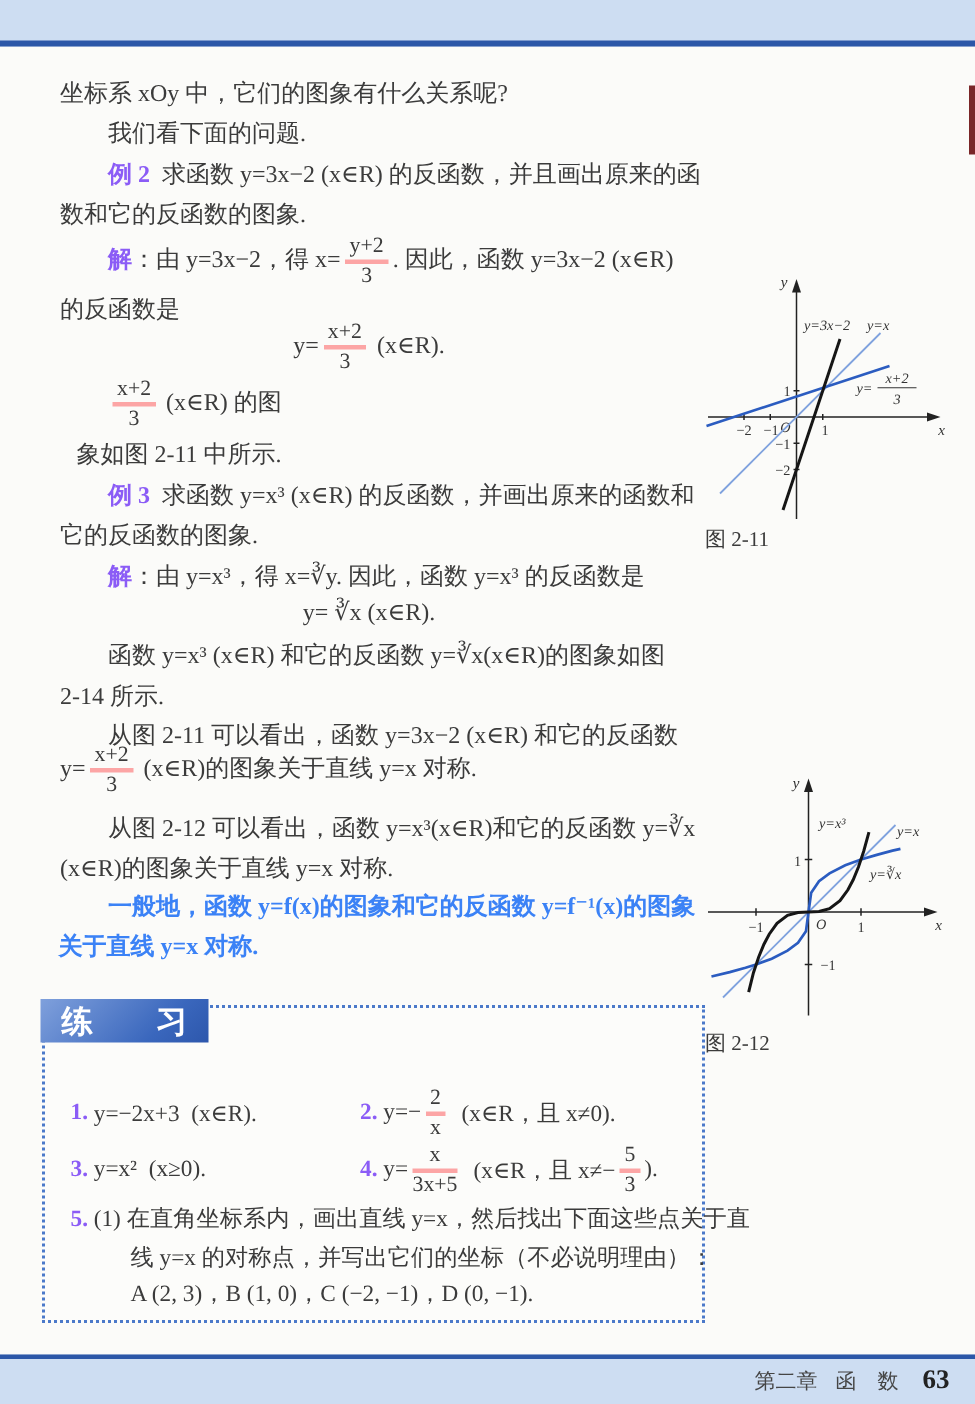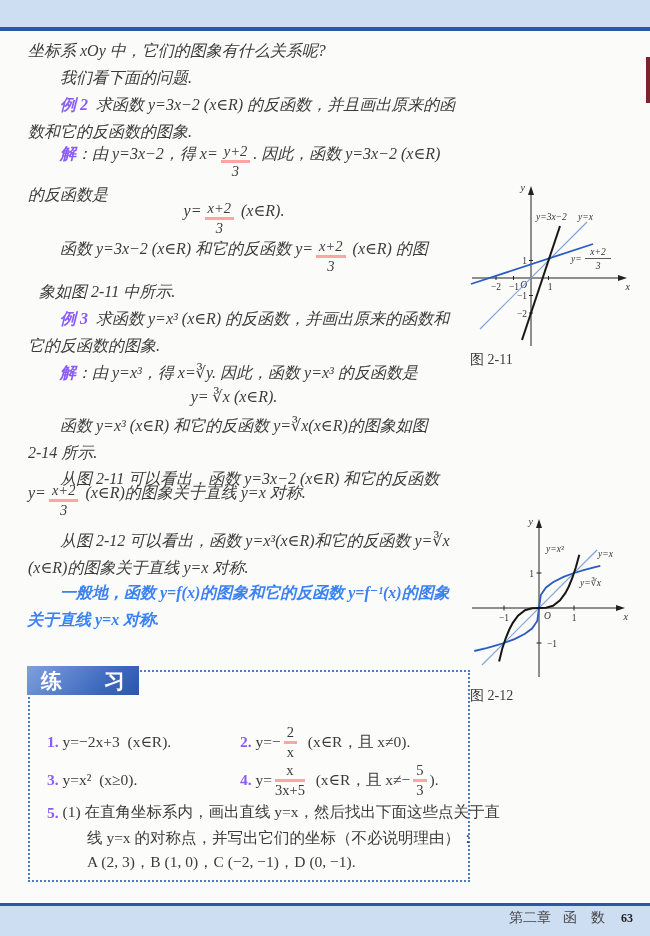--- a/index.html
+++ b/index.html
@@ -3,59 +3,59 @@
 <meta charset="utf-8">
 <style>
   html,body{margin:0;padding:0;}
   body{width:650px;height:936px;position:relative;background:#fbfbf9;
        font-family:"Liberation Serif","DejaVu Serif",serif;color:#3b3b3b;overflow:hidden;}
   .band-top{position:absolute;left:0;top:0;width:650px;height:27px;
             background:#cdddf2;border-bottom:4px solid #2c57a8;}
   .band-bottom{position:absolute;left:0;top:903px;width:650px;height:33px;box-sizing:border-box;
             background:#cdddf2;border-top:3px solid #2c57a8;}
   .edge-tab{position:absolute;right:0;top:57px;width:4px;height:46px;background:#7a2628;}
-  .ln{position:absolute;font-size:16px;line-height:1.35;white-space:pre;display:flex;margin:0;font-style:italic;}
+  .ln{position:absolute;font-size:16px;line-height:1.35;white-space:pre;display:flex;align-items:center;margin:12px;}
   .ctr{justify-content:center;}
   .blue{color:#8b5cf6;font-weight:bold;}
   .bold{font-weight:bold;color:#3b82f6;}
   .frac{display:inline-block;vertical-align:middle;text-align:center;font-size:14.5px;line-height:1.15;margin:0 3px;}
   .fnum{display:block;border-bottom:3px solid #fca5a5;padding:0 3px;}
   .fden{display:block;}
   .fig{position:absolute;}
   .fig-caption{position:absolute;width:180px;text-align:left;font-size:14px;color:#3b3b3b;}
   svg text{font-family:"Liberation Serif","DejaVu Serif",serif;fill:#333;}
   .practice{position:absolute;left:28px;top:670px;width:438px;height:208px;
             border:2px dotted #4b79c9;background:#fcfcfa;}
   .practice-label{position:absolute;left:-3px;top:-6px;width:112px;height:29px;
             background:linear-gradient(135deg,#7fa0dc 0%,#3a67bd 70%,#2d57ac 100%);
             color:#fff;font-weight:bold;font-size:21px;display:flex;align-items:center;justify-content:center;
             white-space:pre;}
   .pln{position:absolute;font-size:15.5px;white-space:pre;display:flex;align-items:center;margin:0;}
   .footer-text{position:absolute;top:909px;left:0;width:633px;text-align:right;font-size:14px;color:#454545;white-space:pre;}
   .footer-text .sec{margin-left:12px;}
-  .footer-text .pnum{margin-left:16px;font-weight:bold;font-size:12px;color:#222;}
+  .footer-text .pnum{margin-left:16px;font-weight:bold;font-size:18px;color:#222;}
 </style>
 </head>
 <body>
 
 <div class="band-top"></div>
 <div class="edge-tab"></div>
 
 <p class="ln" style="left:28px;top:40px"><span>坐标系 xOy 中，它们的图象有什么关系呢?</span></p>
 <p class="ln" style="left:60px;top:67px"><span>我们看下面的问题.</span></p>
 
 <p class="ln" style="left:60px;top:94px"><span class="blue">例 2</span><span>  求函数 y=3x−2 (x∈R) 的反函数，并且画出原来的函</span></p>
 <p class="ln" style="left:28px;top:121px"><span>数和它的反函数的图象.</span></p>
 
 <p class="ln" style="left:60px;top:143px;height:38px"><span class="blue">解</span><span>：由 y=3x−2，得 x=</span><span class="frac"><span class="fnum">y+2</span><span class="fden">3</span></span><span>. 因此，函数 y=3x−2 (x∈R)</span></p>
 <p class="ln" style="left:28px;top:184px"><span>的反函数是</span></p>
 
 <p class="ln ctr" style="left:14px;top:200px;width:440px;height:38px"><span>y=</span><span class="frac"><span class="fnum">x+2</span><span class="fden">3</span></span><span> (x∈R).</span></p>
 
-<p class="ln" style="left:60px;top:238px;height:38px"><span>函数 y=3x−2 (x∈R) 和它的反函数 y=</span><span class="frac"><span class="fnum">x+2</span><span class="fden">3</span></span><span> (x∈R) 的图</span></p>
+<p class="ln" style="left:60px;top:238px;height:38px"><span class="frac"><span class="fnum">x+2</span><span class="fden">3</span></span><span> (x∈R) 的图</span></p>
 <p class="ln" style="left:39px;top:281px"><span>象如图 2-11 中所示.</span></p>
 
 <p class="ln" style="left:60px;top:308px"><span class="blue">例 3</span><span>  求函数 y=x³ (x∈R) 的反函数，并画出原来的函数和</span></p>
 <p class="ln" style="left:28px;top:335px"><span>它的反函数的图象.</span></p>
 
 <p class="ln" style="left:60px;top:362px"><span class="blue">解</span><span>：由 y=x³，得 x=∛y. 因此，函数 y=x³ 的反函数是</span></p>
 <p class="ln ctr" style="left:14px;top:386px;width:440px"><span>y= ∛x (x∈R).</span></p>
 
 <p class="ln" style="left:60px;top:415px"><span>函数 y=x³ (x∈R) 和它的反函数 y=∛x(x∈R)的图象如图</span></p>
 <p class="ln" style="left:28px;top:442px"><span>2-14 所示.</span></p>

